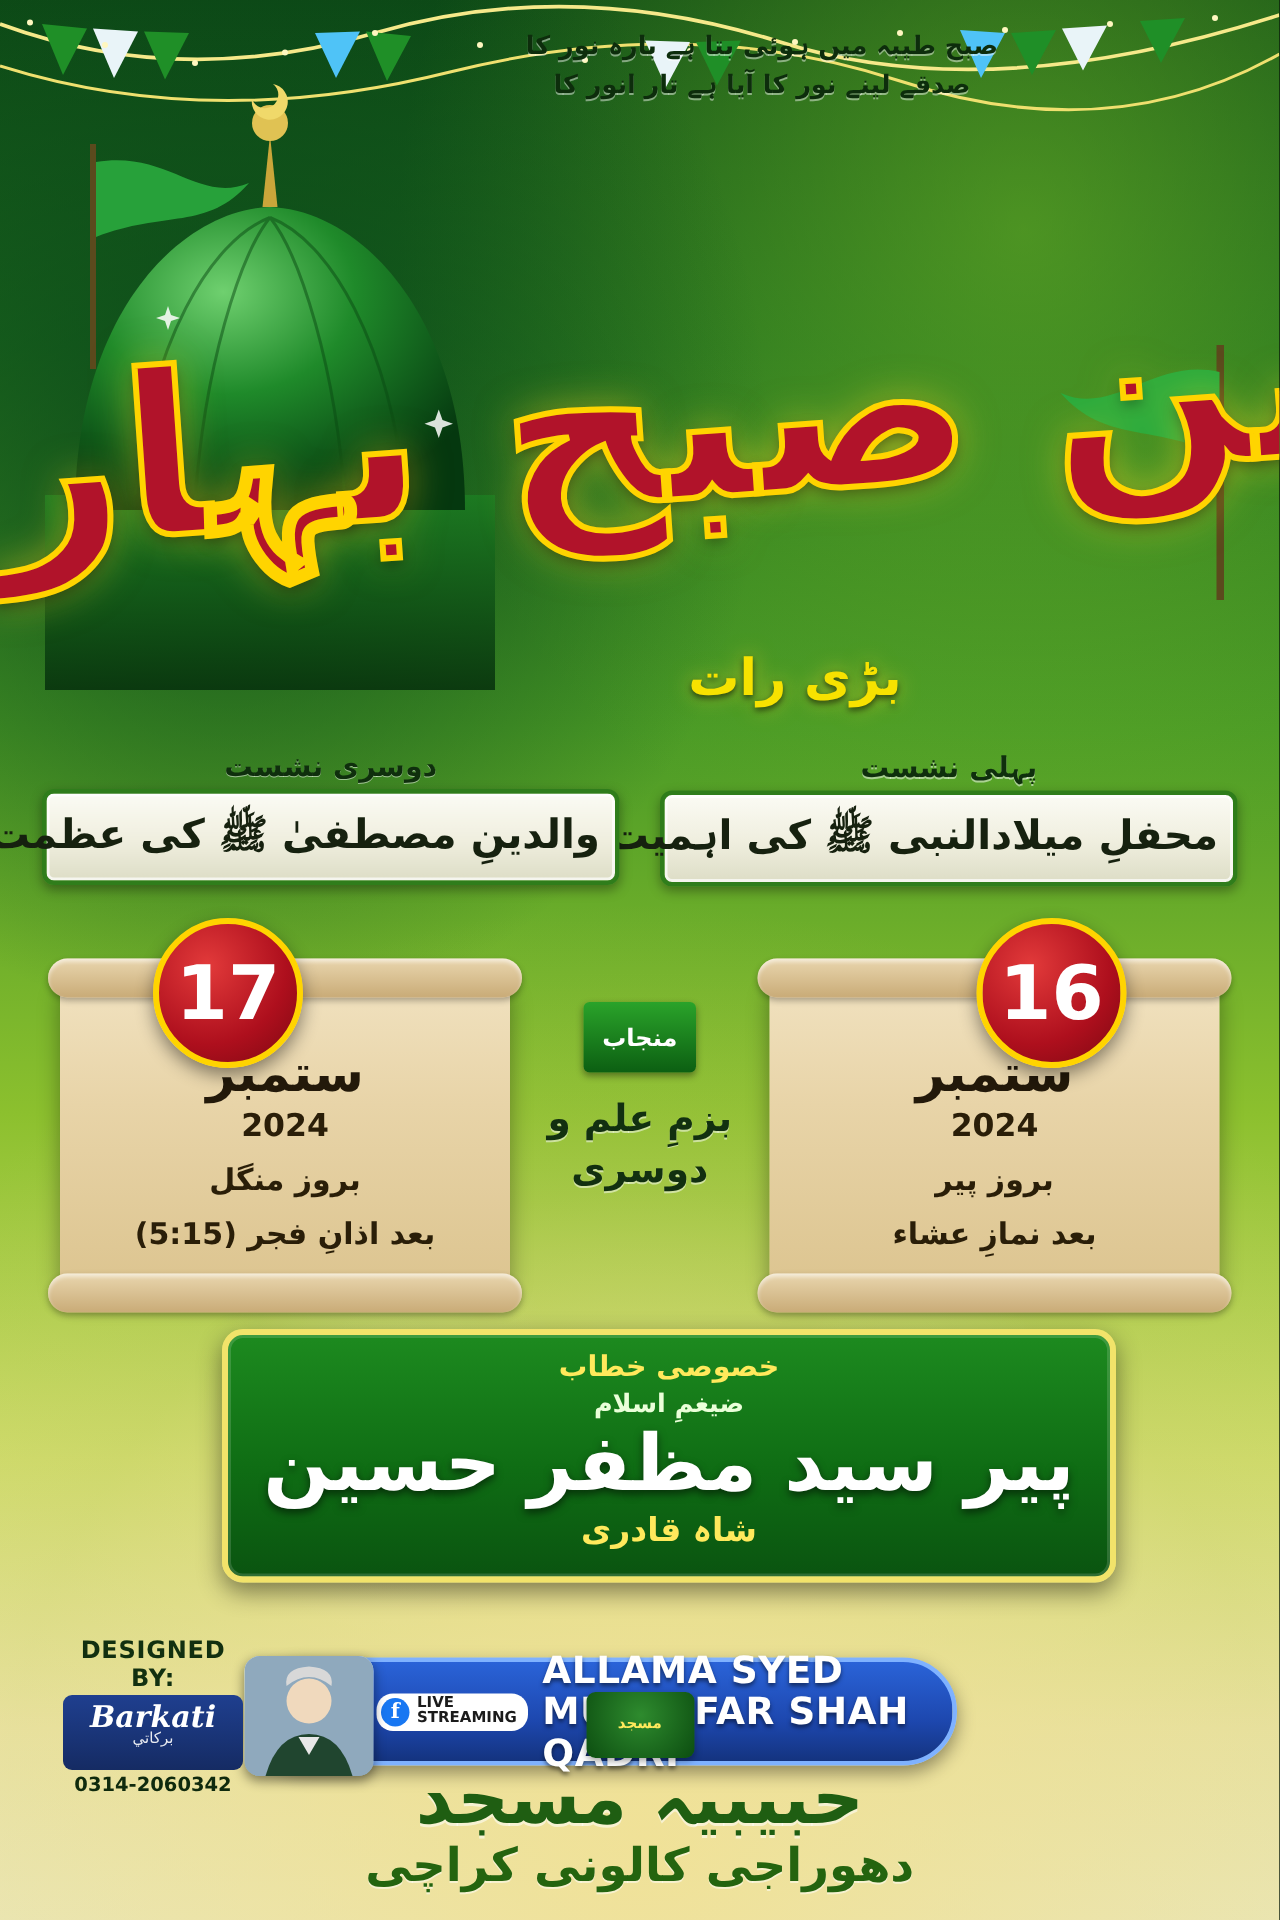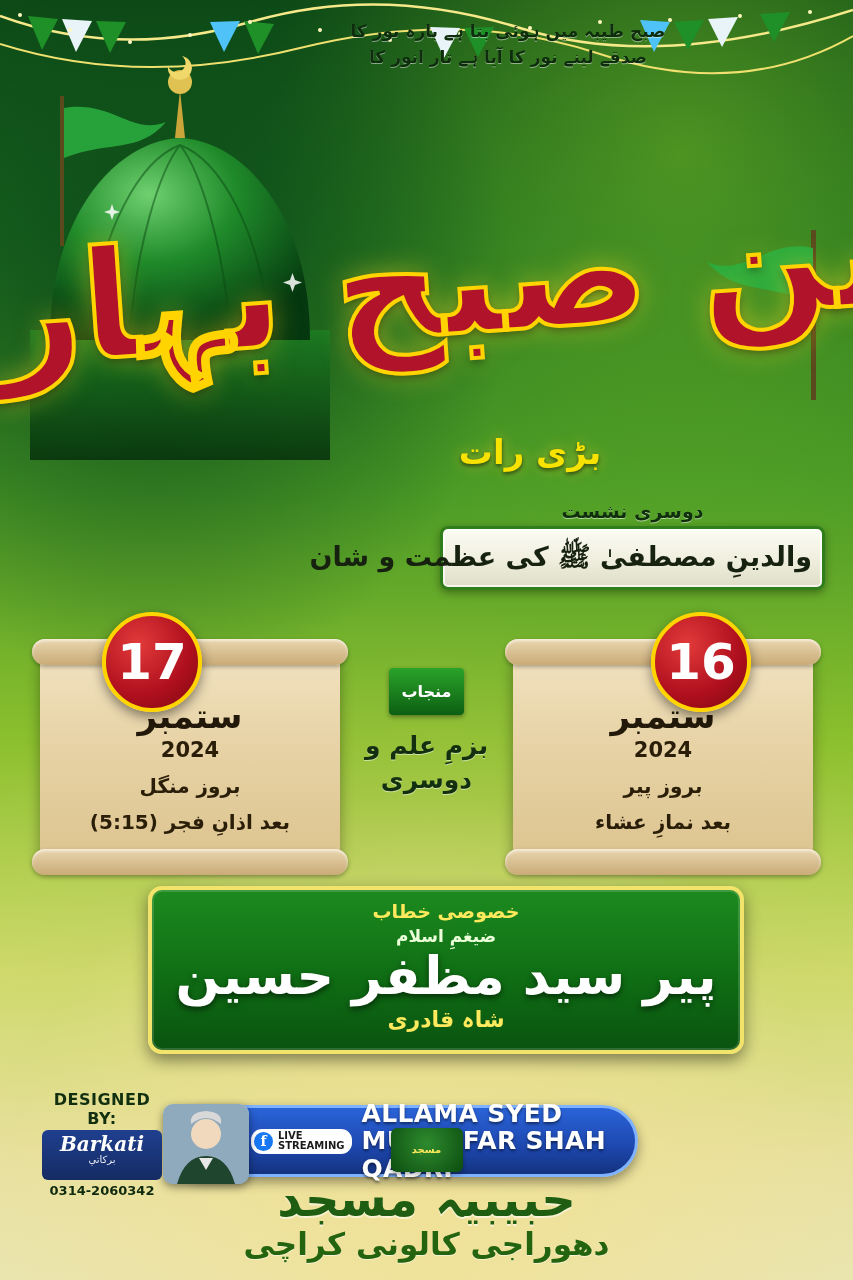--- a/index.html
+++ b/index.html
@@ -522,20 +522,26 @@
     <div>صدقے لینے نور کا آیا ہے تار انور کا</div>
   </div>
 
   <div class="title-wrap">
     <div class="title-main">جشن صبح بہار</div>
   </div>
   <div class="subtitle">بڑی رات</div>
 
   <div class="sessions">
     <div class="session">
+      <div class="session-label">پہلی نشست</div>
+      <div class="session-band">
+        <div class="txt">محفلِ میلادالنبی ﷺ کی اہمیت</div>
+      </div>
+    </div>
+    <div class="session">
       <div class="session-label">دوسری نشست</div>
       <div class="session-band">
         <div class="txt">والدینِ مصطفیٰ ﷺ کی عظمت و شان</div>
       </div>
     </div>
   </div>
 
   <div class="dates">
 
     <div class="scroll-card">

